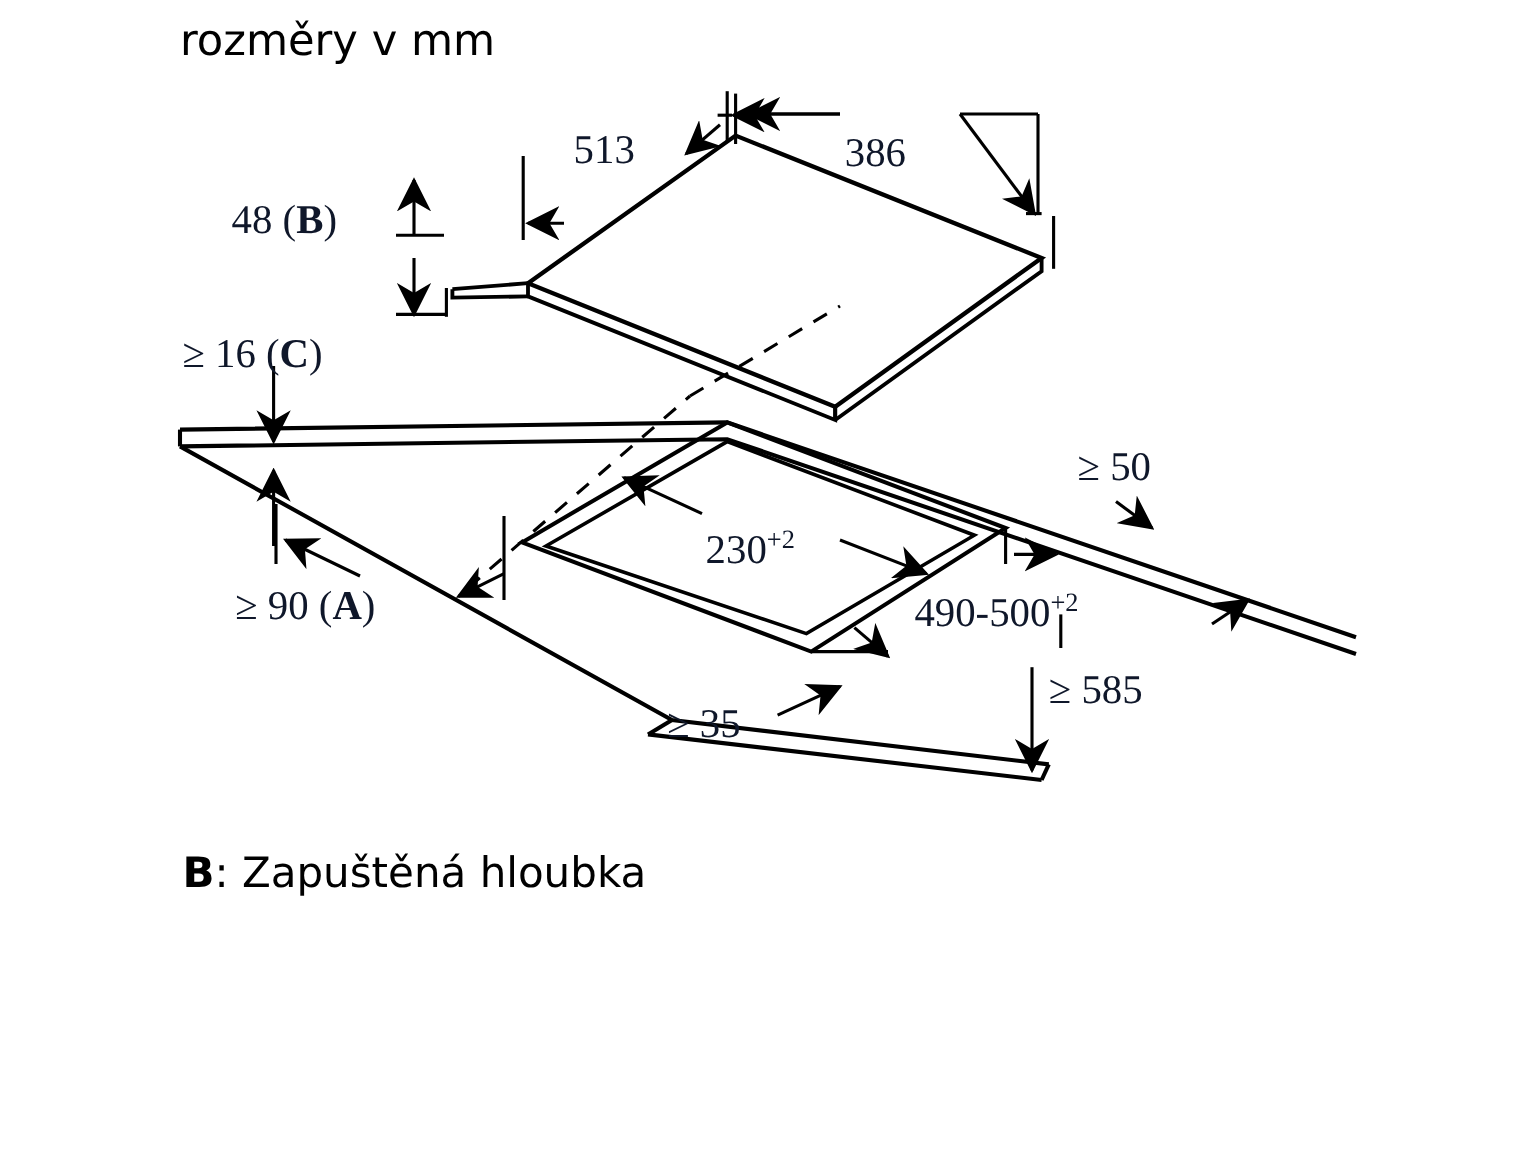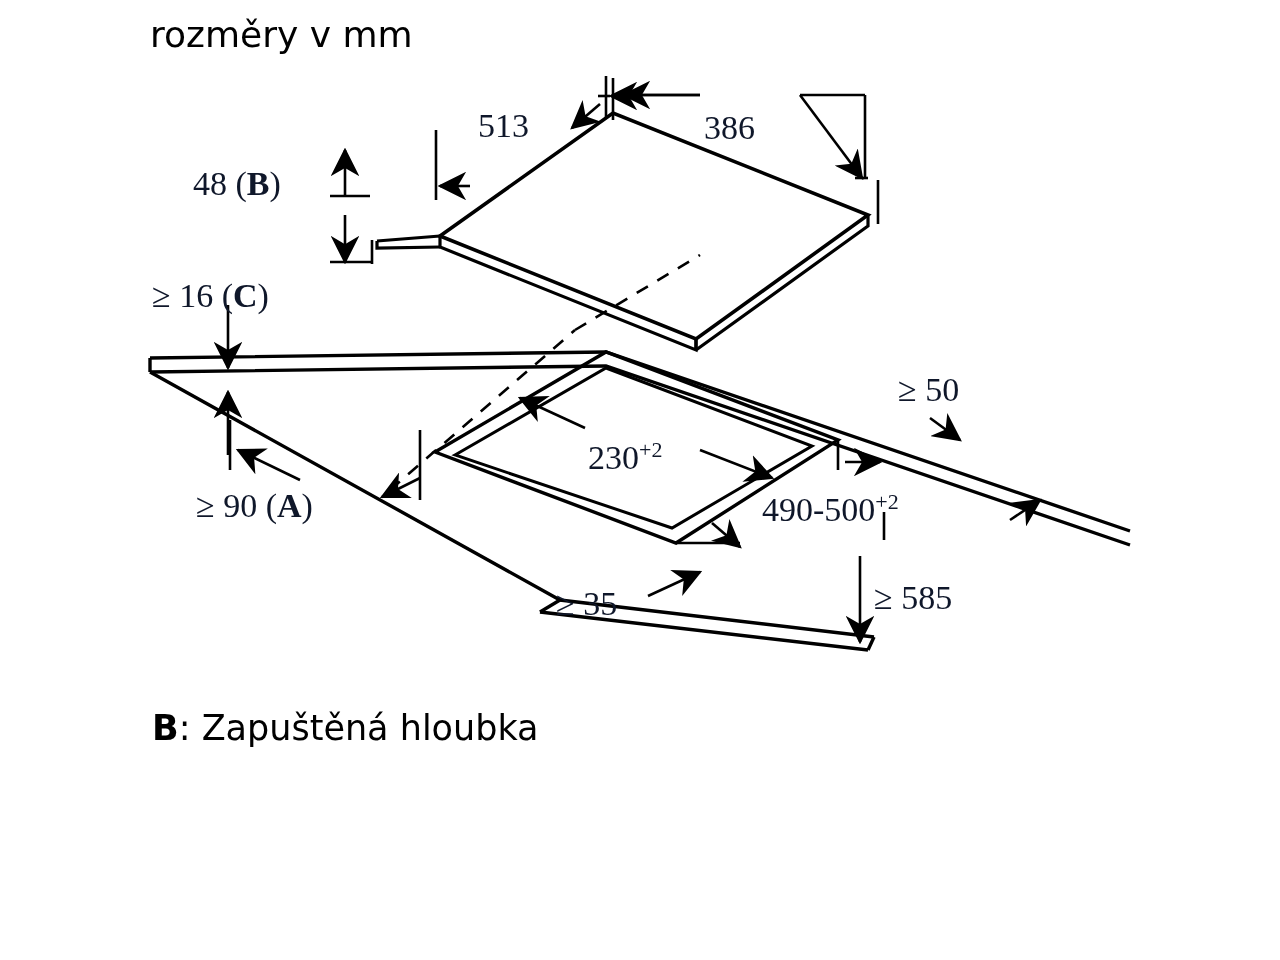--- a/index.html
+++ b/index.html
@@ -190,20 +190,20 @@
   <div class="lbl" style="left:478px; top:108px;">513</div>
   <div class="lbl" style="left:193px; top:166px;"><span>48 (<b>B</b>)</span></div>
   <div class="lbl" style="left:152px; top:278px;">≥ 16 (<b>C</b>)</div>
   <div class="lbl" style="left:196px; top:488px;">≥ 90 (<b>A</b>)</div>
 
   <div class="lbl" style="left:588px; top:438px;"><span>230</span><span class="sup">+2</span></div>
 
   <div class="lbl" style="left:762px; top:490px;"><span>490-500</span><span class="sup">+2</span></div>
 
   <div class="lbl" style="left:556px; top:586px;">≥ 35</div>
-  <div class="lbl" style="left:874px; top:558px;margin-top:22px;">≥ 585</div>
+  <div class="lbl" style="left:874px; top:558px;">≥ 585</div>
   <div class="lbl" style="left:898px; top:372px;">≥ 50</div>
 
   <div class="legend">
     <span class="row"><span class="key">B</span><span>:</span> <span>Zapuštěná hloubka</span></span>
   </div>
 
 </div>
 
 </body></html>

